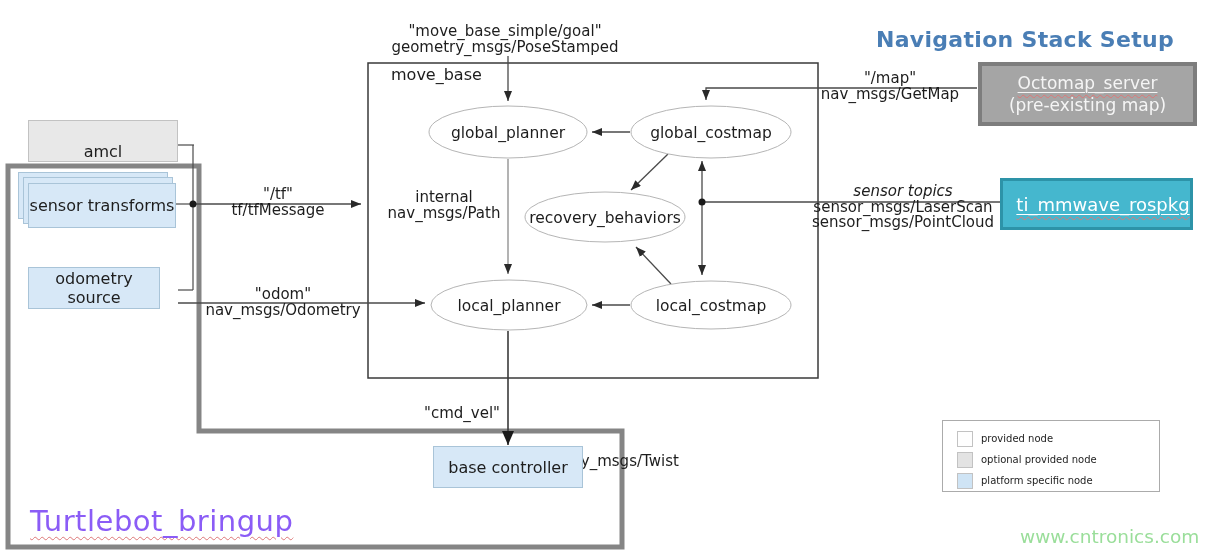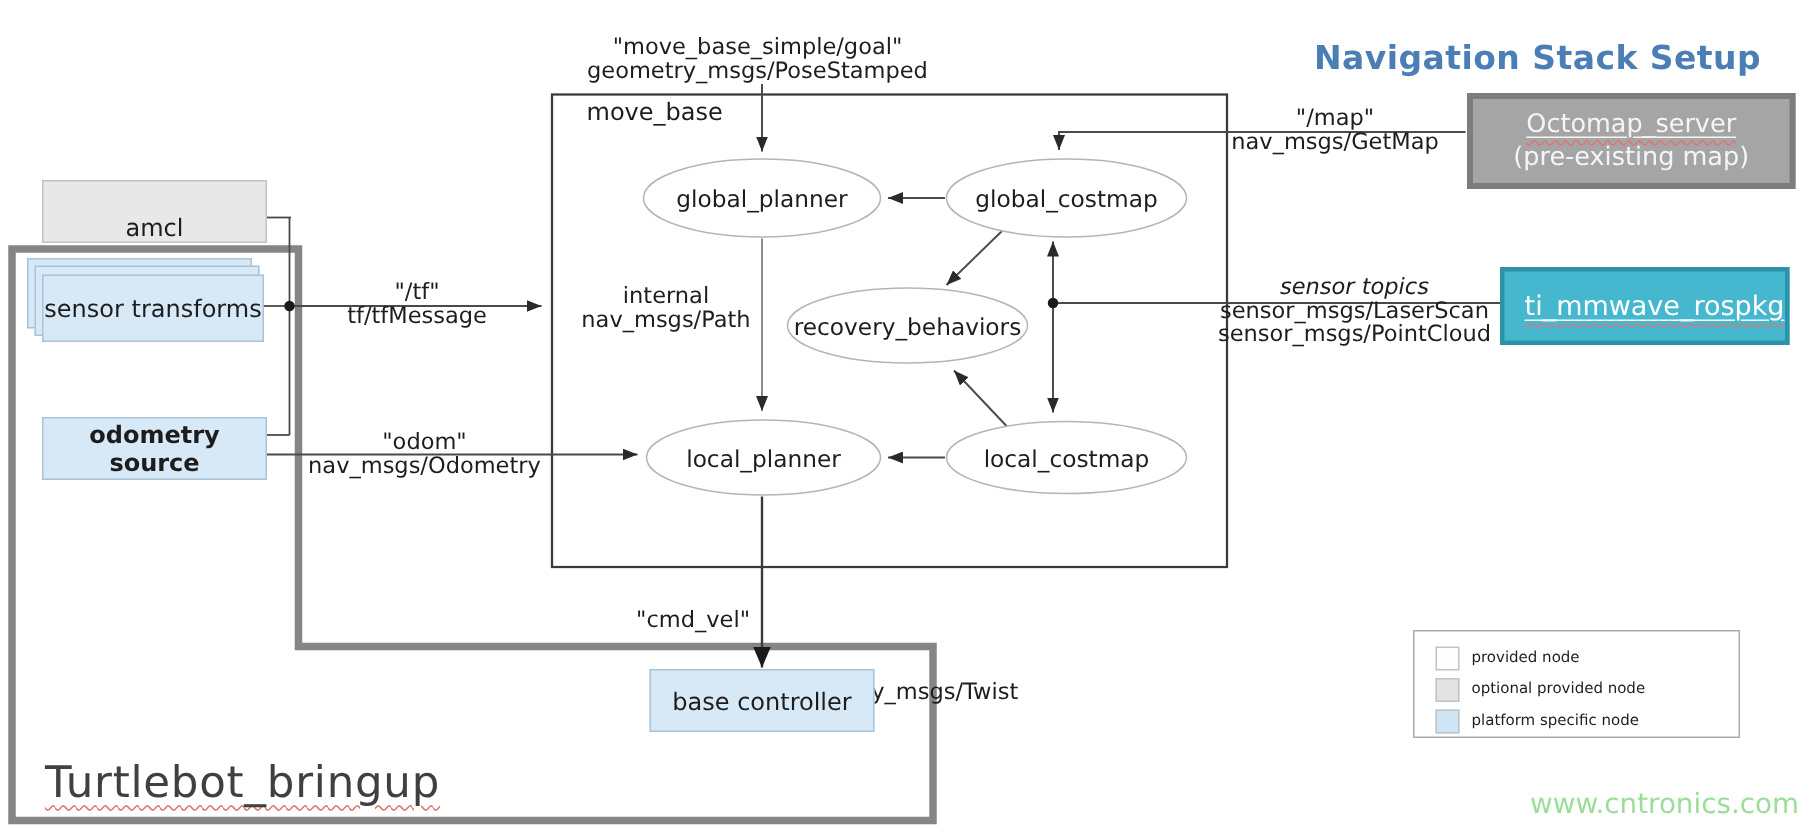--- a/index.html
+++ b/index.html
@@ -33,21 +33,21 @@
   .mmwave {
     background:#45b7ce; border:3px solid #2d93a8; color:#ffffff;
     font-size:18px; display:flex; align-items:center; justify-content:center;
     box-sizing:border-box;
     padding-left:13px;
   }
   .u    { text-decoration:underline; text-decoration-thickness:1px; text-underline-offset:3px; }
   .wavy { text-decoration:underline wavy #dd7777; text-decoration-thickness:1px; text-underline-offset:5px; }
 
   .turtle-label {
-    color:#404040; font-size:29px; letter-spacing:0.5px;
+    color:#8b5cf6; font-size:29px; letter-spacing:0.5px;
   }
   .legend {
     background:#ffffff; border:1px solid #ababab; box-sizing:border-box;
     padding:7px 8px 0 14px; font-size:10px; color:#1d1d1d;
   }
   .legend .lrow { display:flex; align-items:center; height:21px; }
   .legend .swatch {
     width:16px; height:16px; border:1px solid #c2c2c2; margin-right:8px;
     box-sizing:border-box; flex:0 0 auto;
   }
@@ -159,21 +159,21 @@
   <div class="abs node node-gray" style="left:28px; top:120px; width:150px; height:42px;">
     <span>amcl</span>
   </div>
 
   <div class="abs node-blue" style="left:18px; top:172px; width:148px; height:45px;"></div>
   <div class="abs node-blue" style="left:23px; top:177px; width:148px; height:45px;"></div>
   <div class="abs node node-blue" style="left:28px; top:183px; width:148px; height:45px;">
     <span>sensor transforms</span>
   </div>
 
-  <div class="abs node node-blue" style="left:28px; top:278px; width:150px; height:42px;font-weight:bold;">
+  <div class="abs node node-blue" style="left:28px; top:267px; width:132px; height:42px;">
     <span>odometry source</span>
   </div>
 
   <div class="abs node node-blue" style="left:433px; top:446px; width:150px; height:42px;">
     <span>base controller</span>
   </div>
 
   <div class="abs octomap" style="left:978px; top:62px; width:219px; height:64px;">
     <span class="u"><span class="wavy">Octomap_server</span></span>
     <span>(pre-existing map)</span>

